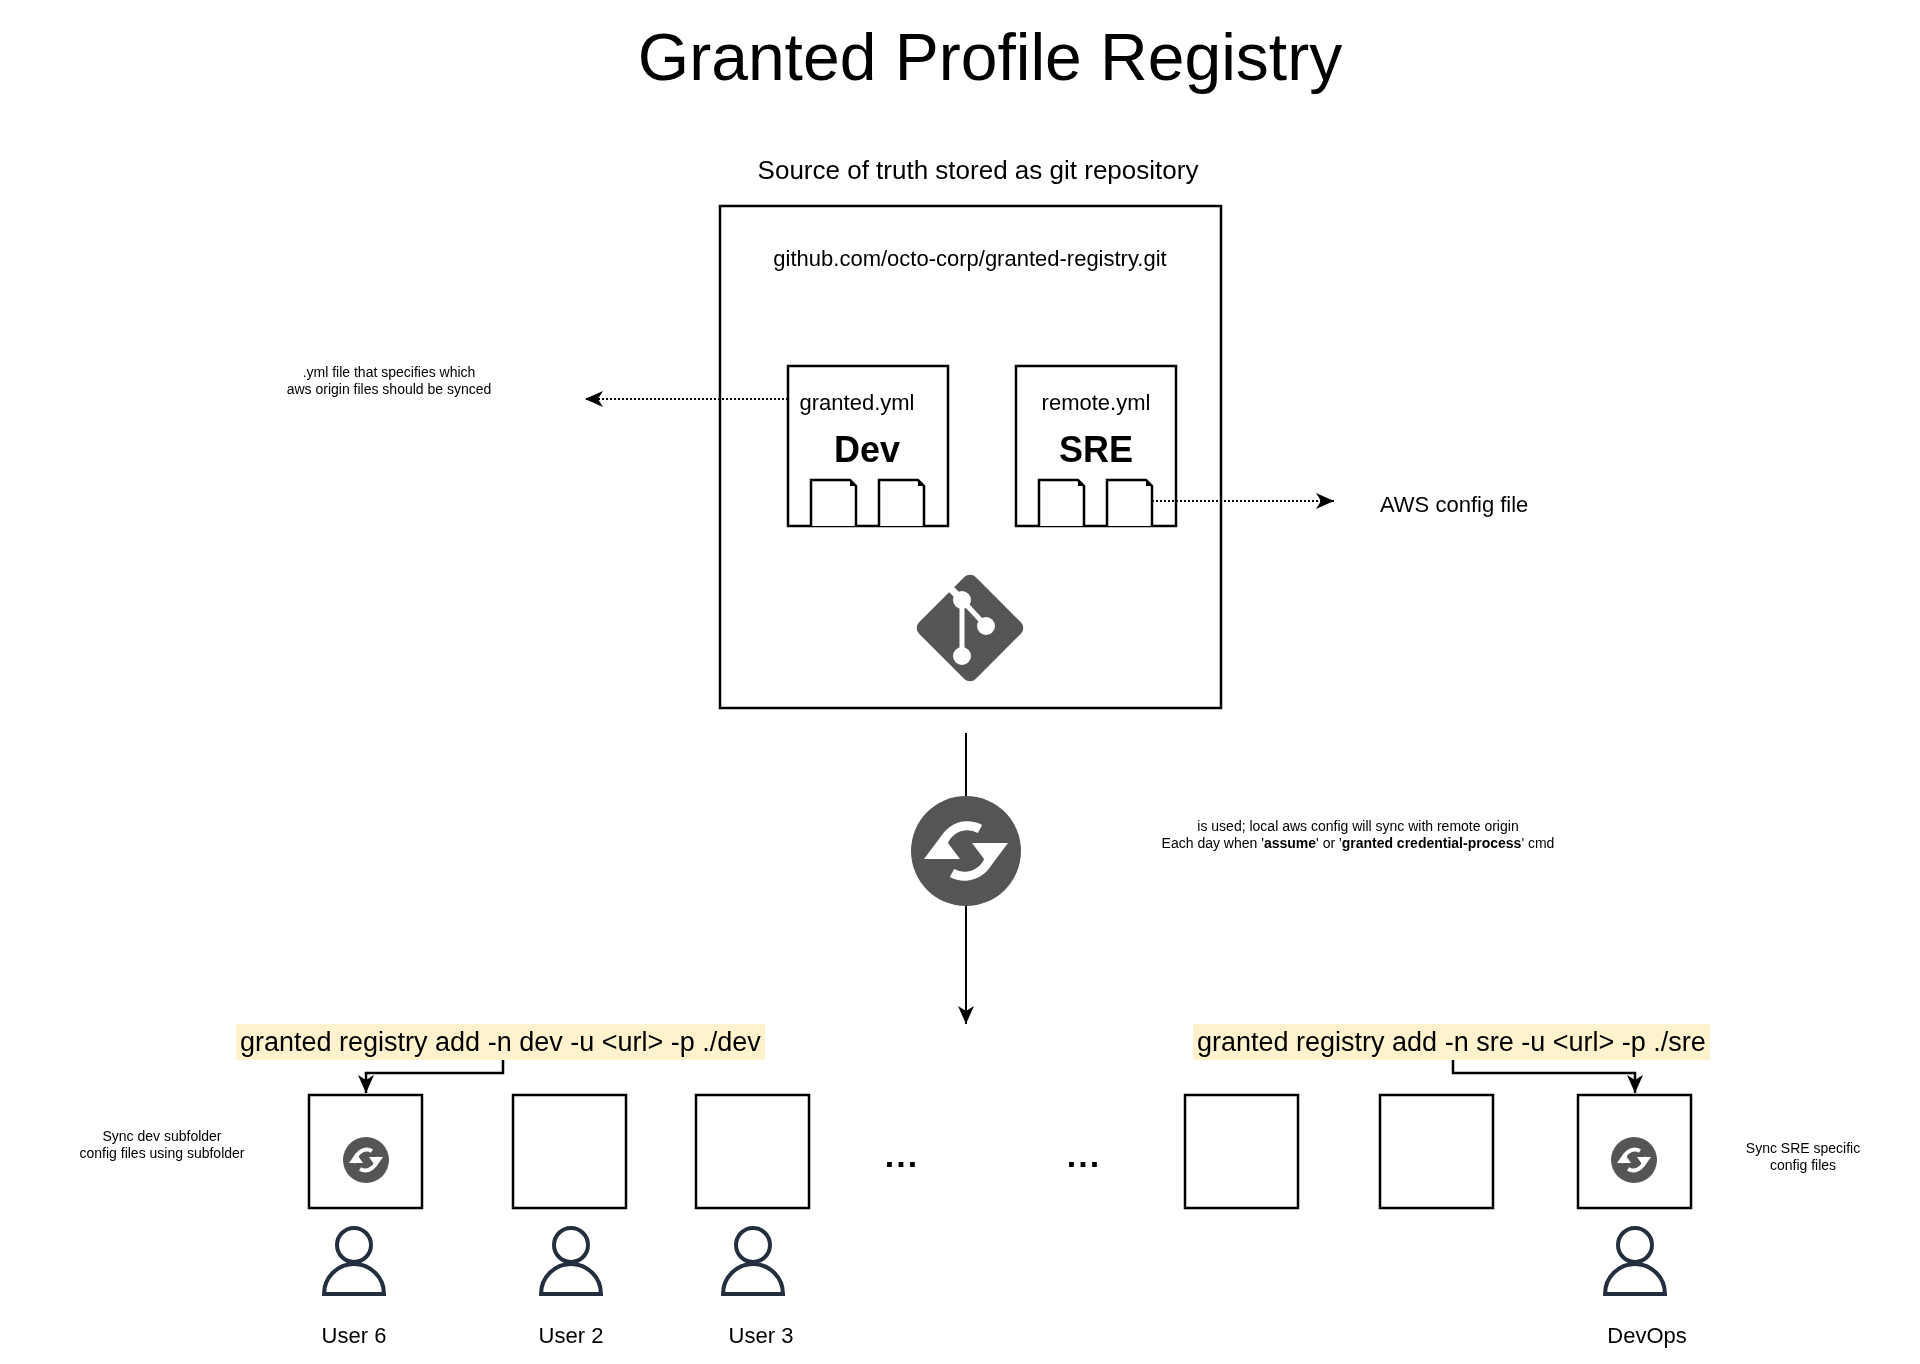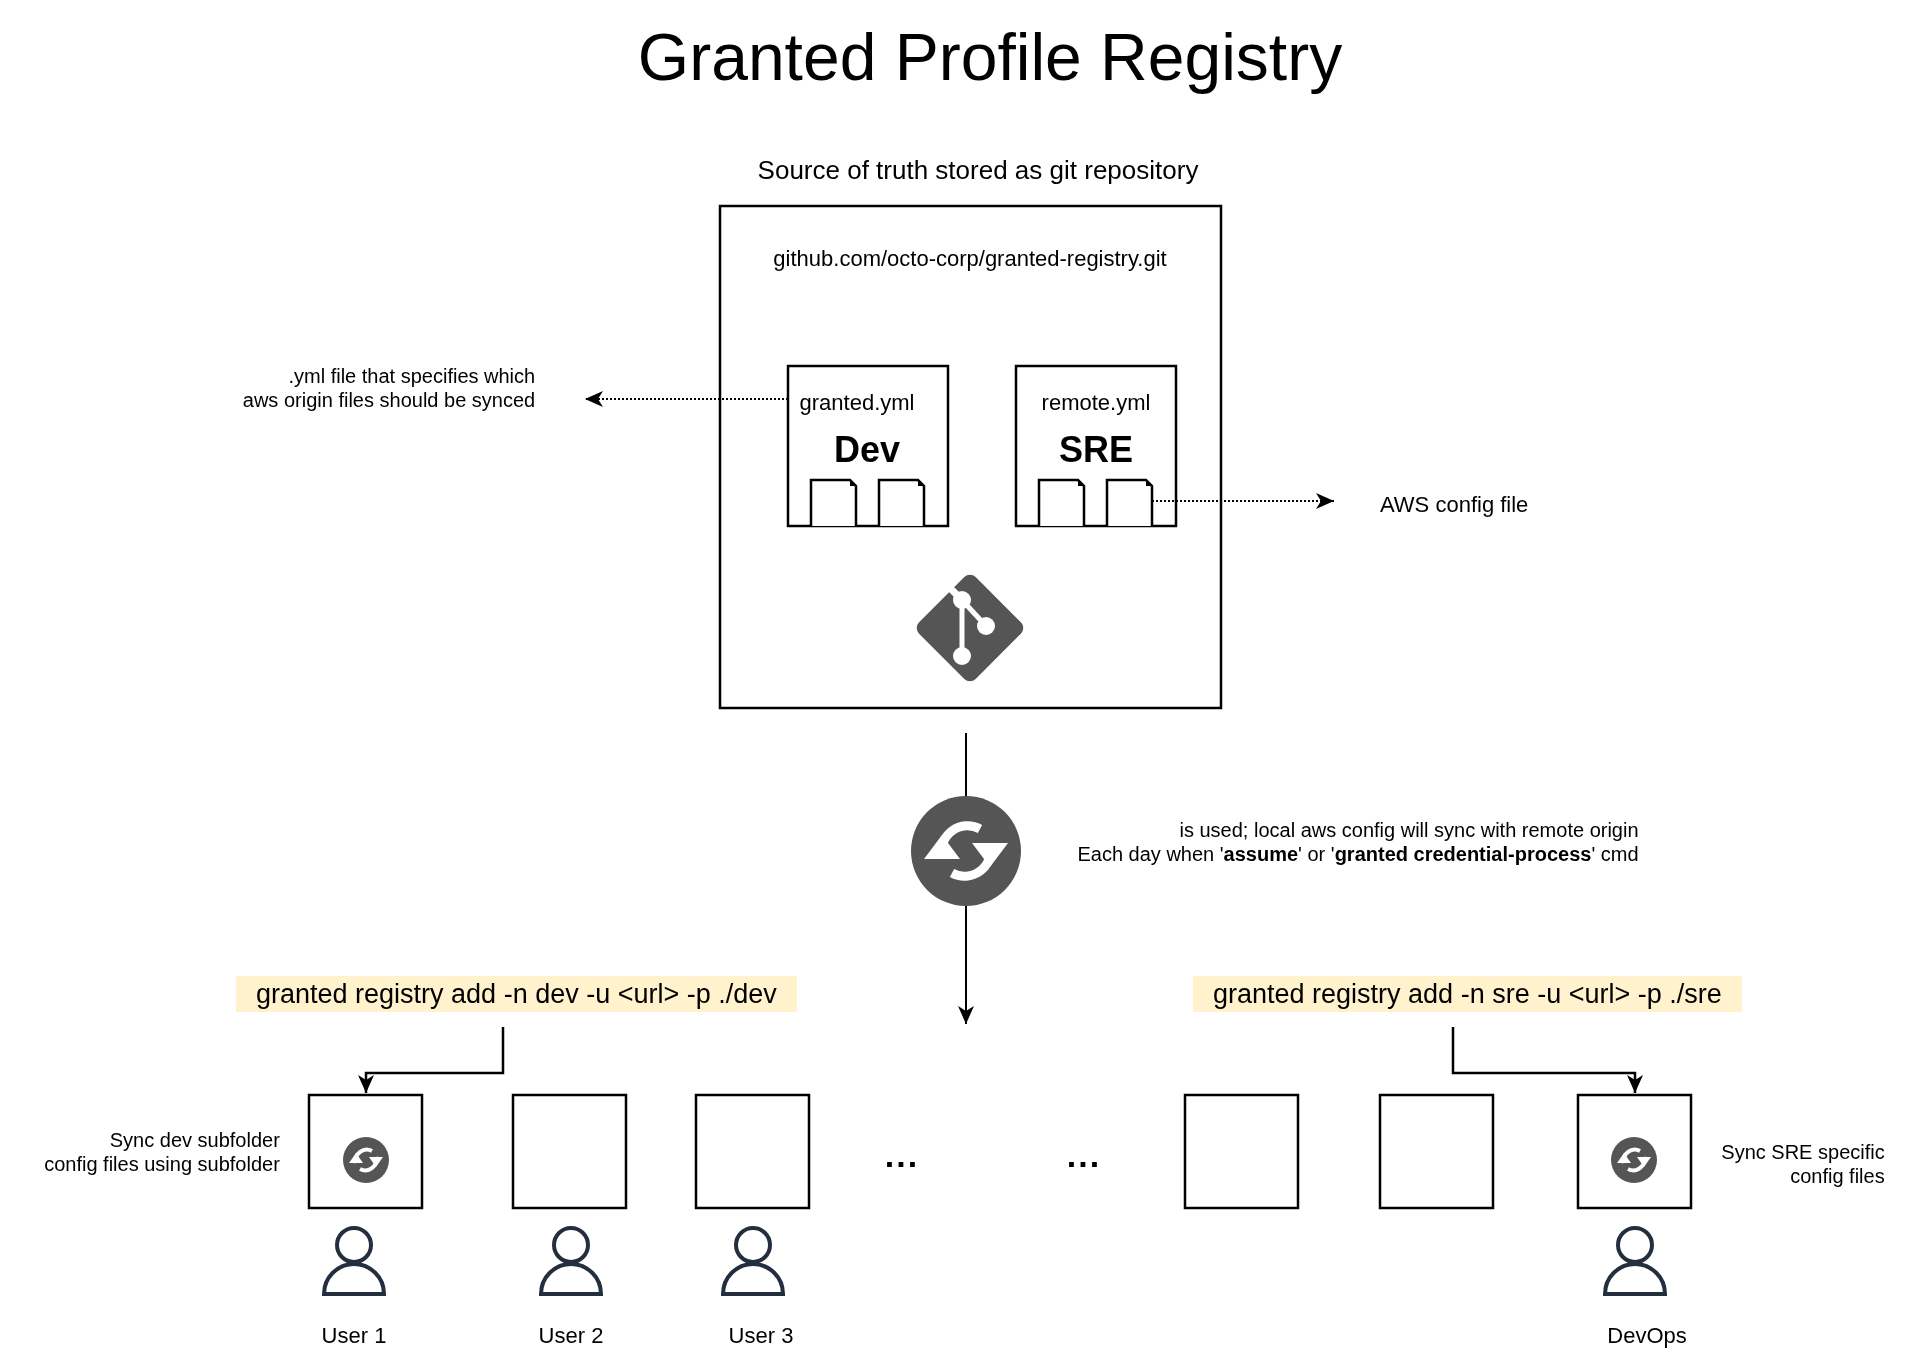--- a/index.html
+++ b/index.html
@@ -5,23 +5,23 @@
   html, body { margin:0; padding:0; background:#ffffff; }
   body { width:1920px; height:1364px; position:relative; overflow:hidden;
          font-family:"Liberation Sans", sans-serif; color:#000; }
   svg#canvas { position:absolute; left:0; top:0; }
   .txt { position:absolute; white-space:nowrap; line-height:1.2; }
   .center { transform:translateX(-50%); }
   .title { font-size:66px; }
   .sub { font-size:26px; }
   .label { font-size:22px; }
   .big { font-size:36px;font-weight:bold; }
-  .cmd { font-size:27px; background:#fff2cc; padding:2px 20px; }
+  .cmd { font-size:27px; background:#fff2cc; padding:2px 4px;margin-top:48px; }
   .dots { font-size:34px; font-weight:bold; letter-spacing:2px; }
-  .desc { font-size:20px; text-align:right; }
+  .desc { font-size:14px; text-align:center; }
   b { font-weight:bold; }
 </style>
 </head>
 <body>
 
 <svg id="canvas" width="1920" height="1364" viewBox="0 0 1920 1364">
   <defs>
     <marker id="arr" markerWidth="10" markerHeight="10" refX="9" refY="5" orient="auto" markerUnits="userSpaceOnUse">
       <path d="M0,0 L10,5 L0,10 L3,5 Z" fill="#000"></path>
     </marker>
@@ -152,16 +152,16 @@
   <div>config files using subfolder</div>
 </div>
 <div class="txt desc center" style="left:1803px; top:1140px;">
   <div>Sync SRE specific</div>
   <div>config files</div>
 </div>
 
 <div class="txt dots center" style="left:902px; top:1135px;">...</div>
 <div class="txt dots center" style="left:1084px; top:1135px;">...</div>
 
-<div class="txt label center" style="left:354px; top:1323px;">User 1</div>
+<div class="txt label center" style="left:354px; top:1323px;">User 6</div>
 <div class="txt label center" style="left:571px; top:1323px;">User 2</div>
 <div class="txt label center" style="left:753px; top:1323px;margin-left:8px;">User 3</div>
 <div class="txt label center" style="left:1647px; top:1323px;">DevOps</div>
 
 </body></html>

